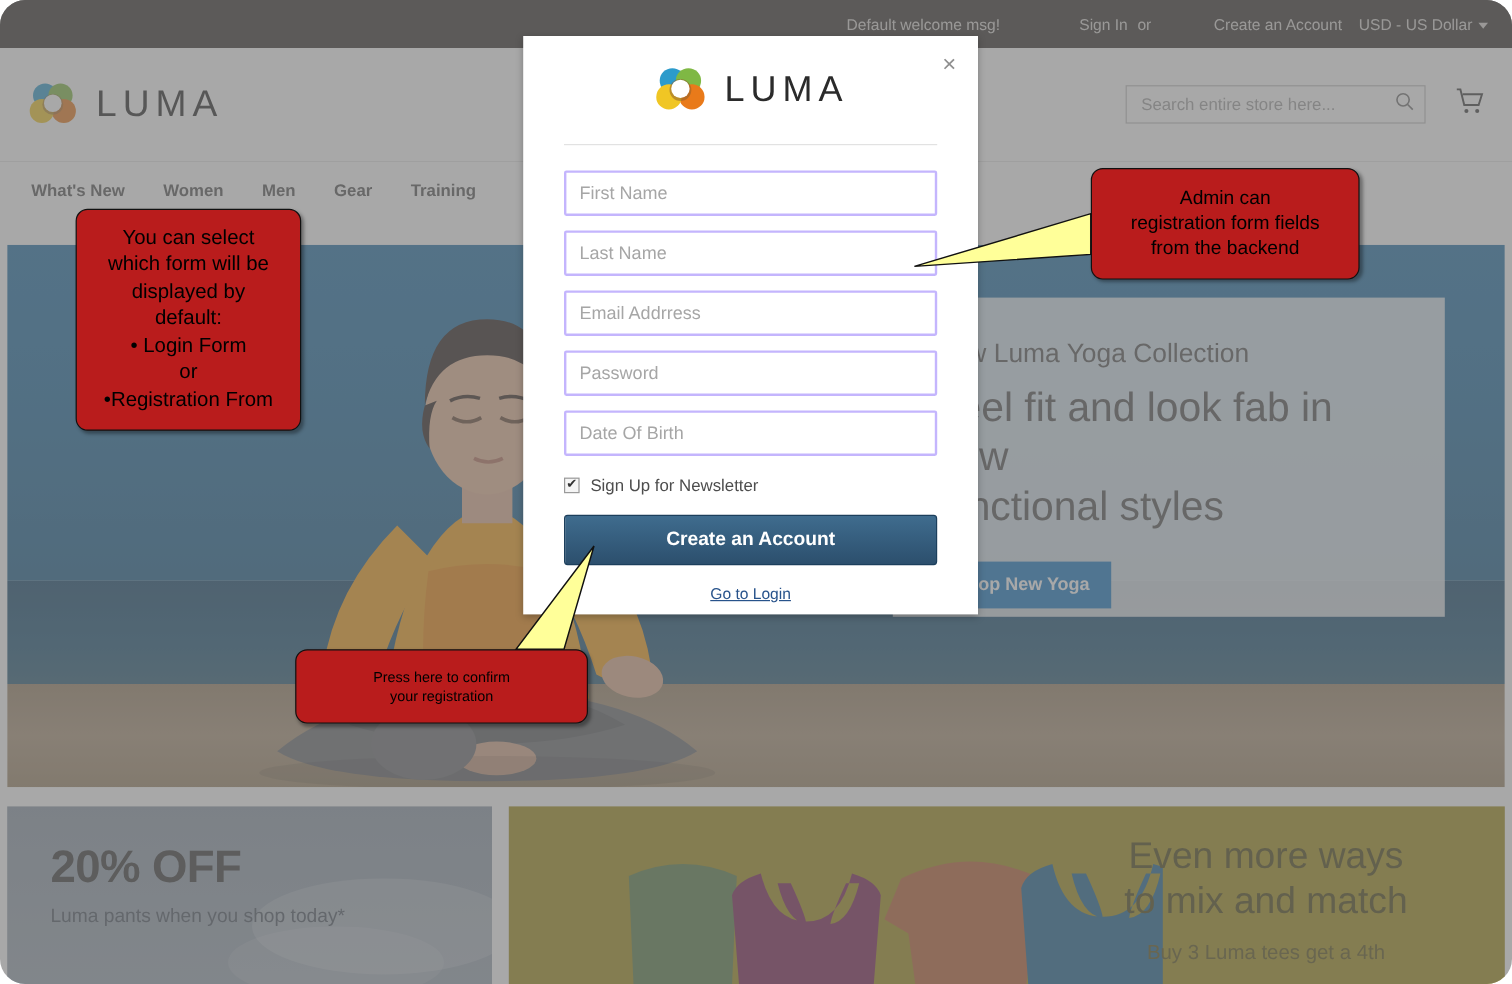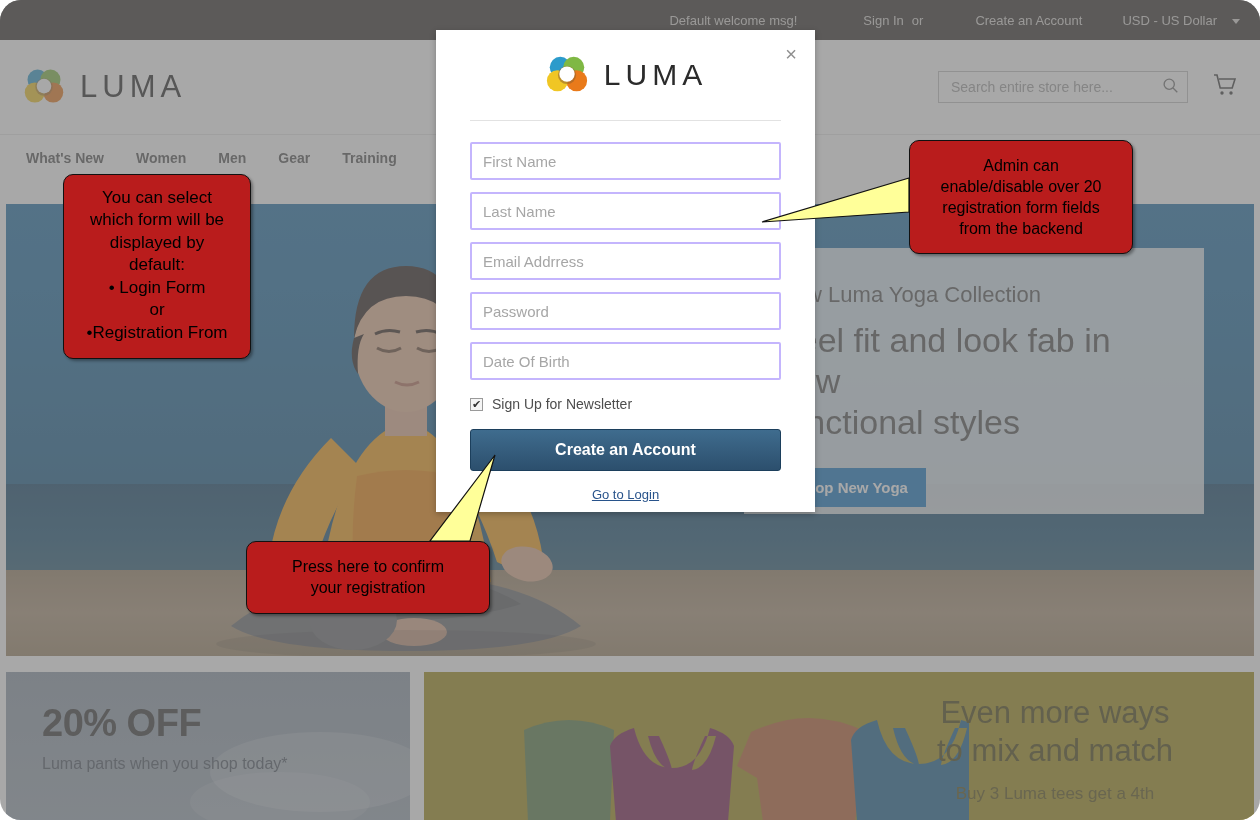--- a/index.html
+++ b/index.html
@@ -17,21 +17,21 @@
   
   .panel {
     height: 40px; background: #373330;
     display: flex; align-items: center; justify-content: flex-end;
     padding-right: 20px; gap: 0;
     font-size: 13px; color: #d9d6d3;
   }
   .panel .welcome { margin-right: 22px; }
   .panel a { color: #d9d6d3; text-decoration: none; margin-left: 44px; }
   .panel .or { margin: 0 8px; }
-  .panel .switcher { margin-left: 40px; display: flex; align-items: center; gap: 15px; }
+  .panel .switcher { margin-left: 14px; display: flex; align-items: center; gap: 5px; }
   .caret { display:inline-block; width:0; height:0; border-left:4px solid transparent;
            border-right:4px solid transparent; border-top:5px solid #d9d6d3; margin-top:2px;}
 
   
   .header {
     height: 94px; background: #ffffff;
     display: flex; align-items: center; padding: 0 22px;
     position: relative;
   }
   .logo-wrap { display: flex; align-items: center; gap: 14px; }
@@ -145,21 +145,21 @@
     position: absolute; background: #b91c1c; border: 1px solid #111;
     border-radius: 10px; text-align: center; color: #000;
     font-family: "Liberation Sans", sans-serif; z-index: 40;
     box-shadow: 2px 2px 3px rgba(0,0,0,.35);
   }
   .co-left  { left: 63px; top: 174px; width: 188px; padding: 12px 6px 14px 6px;
               font-size: 17px; line-height: 1.32; }
   .co-right { left: 909px; top: 140px; width: 224px; padding: 14px 10px;
               font-size: 16px; line-height: 1.32; }
   .co-bottom{ left: 246px; top: 541px; width: 244px; padding: 14px 22px;
-              font-size: 16px; line-height: 1.34; }
+              font-size: 12px; line-height: 1.34; }
   .tails { position: absolute; inset: 0; z-index: 39; pointer-events: none; }
 </style>
 </head>
 <body>
 
 <div id="page">
 
   <div id="site">
 
     <div class="panel">
@@ -348,21 +348,20 @@
     <div>which form will be</div>
     <div>displayed by</div>
     <div>default:</div>
     <div>• Login Form</div>
     <div>or</div>
     <div>•Registration From</div>
   </div>
 
   <div class="callout co-right">
     <div>Admin can</div>
-    <div>enable/disable over 20</div>
     <div>registration form fields</div>
     <div>from the backend</div>
   </div>
 
   <div class="callout co-bottom">
     <div>Press here to confirm</div>
     <div>your registration</div>
   </div>
 
 </div>

